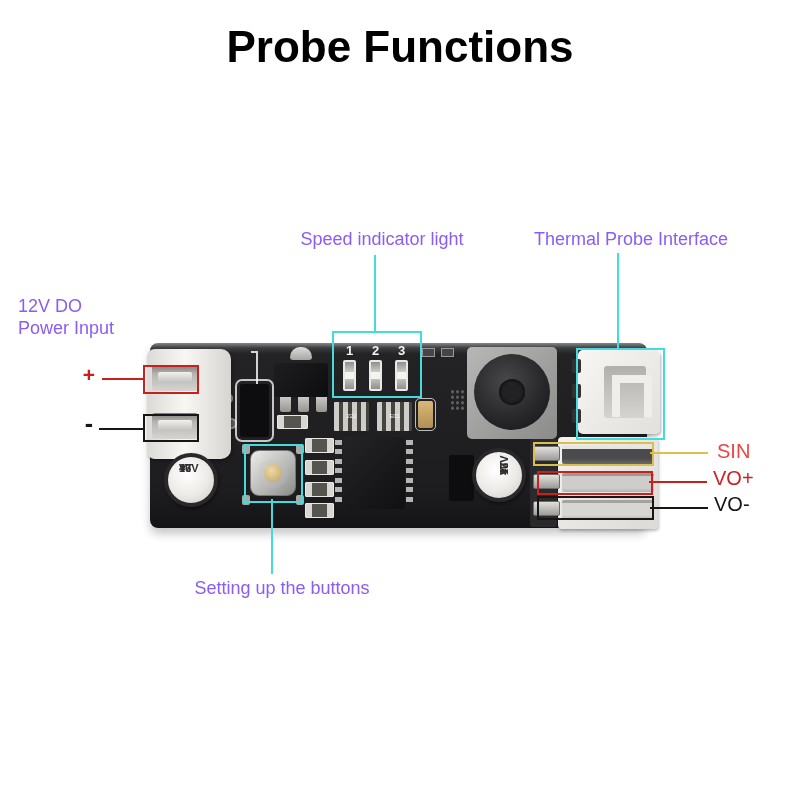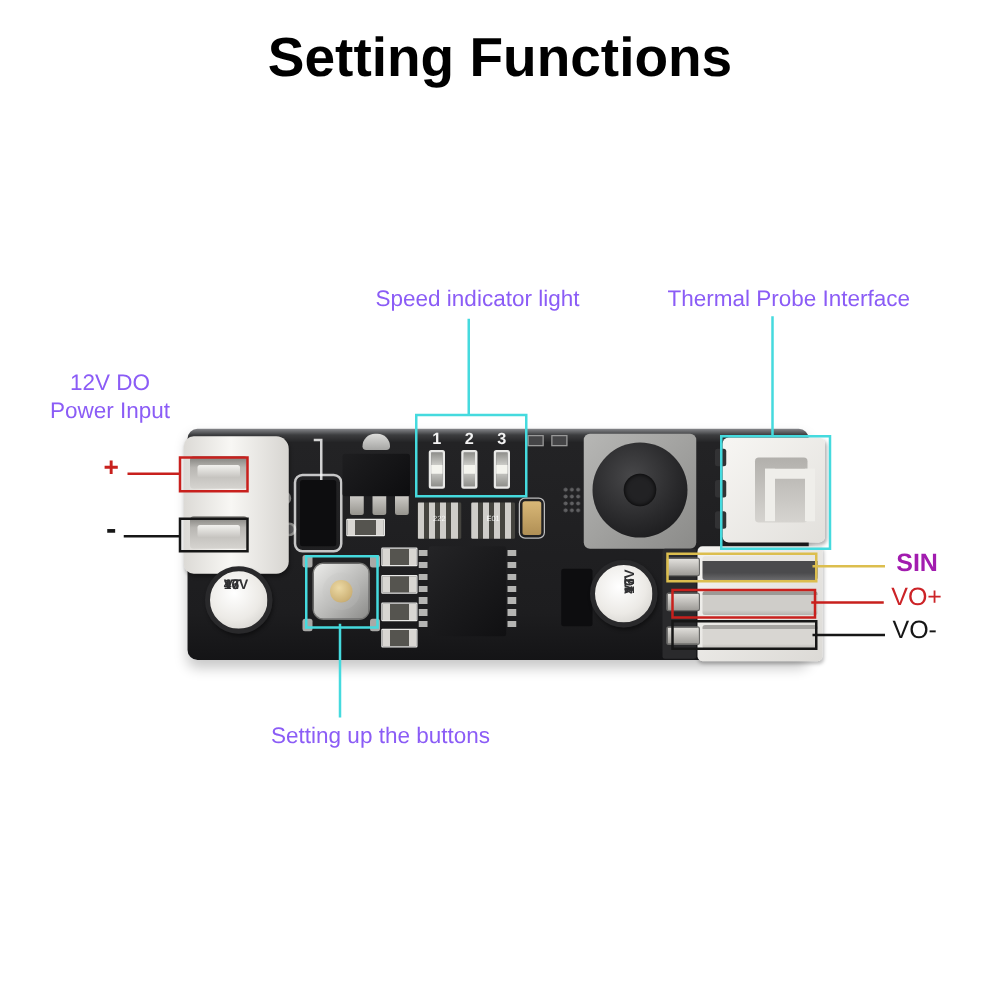--- a/index.html
+++ b/index.html
@@ -7,26 +7,26 @@
           font-family:"Liberation Sans",sans-serif;overflow:hidden;}
 
   
   .title{position:absolute;top:22px;left:0;width:100%;margin:0;text-align:center;
          font-size:44px;font-weight:bold;color:#000;}
 
   
   .lbl{position:absolute;color:#8b5cf6;font-size:18px;}
   .lbl-speed{left:272px;top:229px;width:220px;text-align:center;}
   .lbl-thermal{left:508px;top:229px;width:220px;text-align:right;}
-  .lbl-power{left:18px;top:295px;width:140px;text-align:center;line-height:22px;}
+  .lbl-power{left:18px;top:295px;width:140px;line-height:22px;}
   .lbl-power span{display:block;}
   .lbl-plus{left:77px;top:363px;width:24px;text-align:center;font-size:21px;color:#c8201d;font-weight:bold;}
   .lbl-minus{left:77px;top:409px;width:24px;text-align:center;font-size:25px;color:#161616;font-weight:bold;}
-  .lbl-setting{left:172px;top:578px;width:220px;text-align:right;}
-  .lbl-sin{left:717px;top:440px;font-size:20px;color:#a21caf;font-weight:bold;}
+  .lbl-setting{left:172px;top:578px;width:220px;text-align:center;}
+  .lbl-sin{left:717px;top:440px;font-size:20px;color:#ef4444;}
   .lbl-voplus{left:713px;top:467px;font-size:20px;color:#cc2327;text-align:center;}
   .lbl-vominus{left:714px;top:493px;font-size:20px;color:#161616;}
 
   
   .box{position:absolute;z-index:6;pointer-events:none;}
   .box-red{border:2px solid #c8201d;}
   .box-black{border:2px solid #161616;}
   .box-cyan{border:2px solid #45dade;}
   .box-gold{border:2px solid #dcbe4e;}
   .box-plus{left:143px;top:365px;width:52px;height:25px;}
@@ -172,21 +172,21 @@
   .or3{top:63px;background:linear-gradient(180deg,#a5a3a0 0 3px,#d8d6d2 3px 80%,#bcbab6);}
   .opin{left:383px;width:27px;height:15px;border:1px solid #6b6b69;border-radius:2px;z-index:3;
         background:linear-gradient(180deg,#e2e0dc,#9e9c98);}
   .op1{top:103px;} .op2{top:131px;} .op3{top:158px;}
 </style>
 </head>
 <body>
 
 <div class="canvas">
 
-  <h1 class="title">Setting Functions</h1>
+  <h1 class="title">Probe Functions</h1>
 
   <div class="lbl lbl-speed">Speed indicator light</div>
   <div class="lbl lbl-thermal">Thermal Probe Interface</div>
   <div class="lbl lbl-power">
     <span>12V DO</span>
     <span>Power Input</span>
   </div>
   <div class="lbl lbl-plus">+</div>
   <div class="lbl lbl-minus">-</div>
   <div class="lbl lbl-setting">Setting up the buttons</div>

